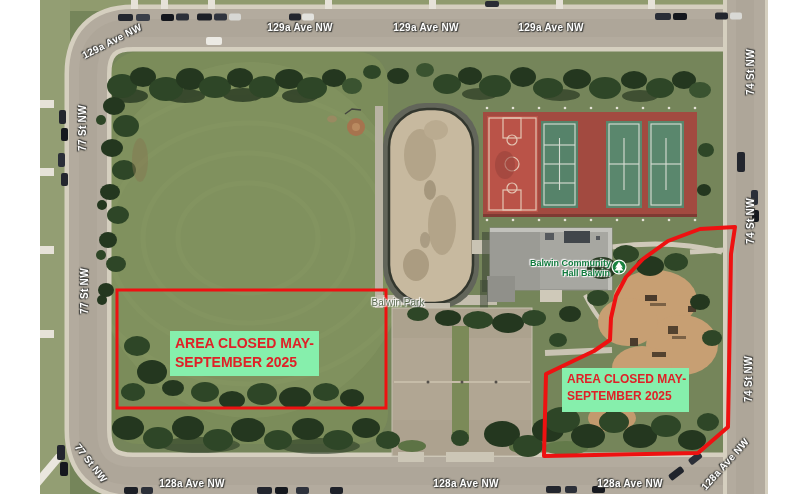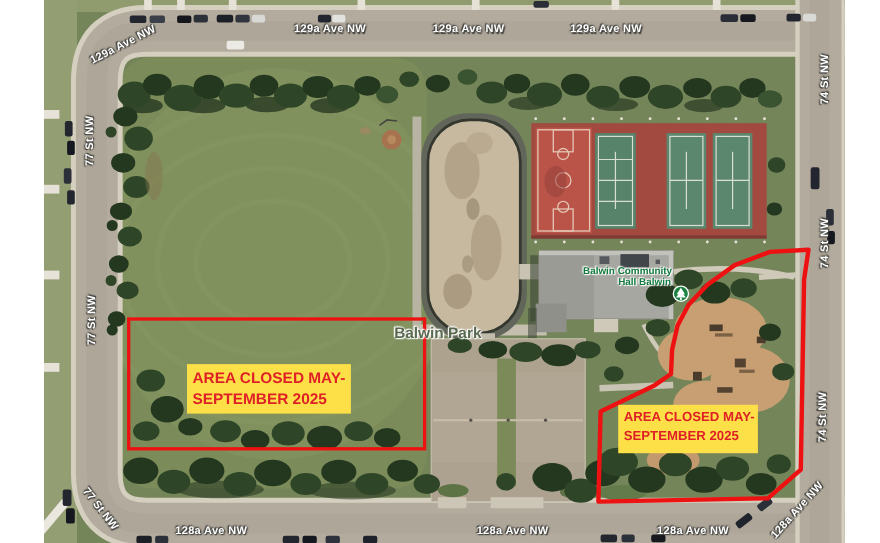--- a/index.html
+++ b/index.html
@@ -12,29 +12,29 @@
   .street{position:absolute;z-index:3;font-size:10px;font-weight:bold;color:#ffffff;
           letter-spacing:.3px;white-space:nowrap;
           text-shadow:0 0 2px #4a4a46,0 0 2px #4a4a46,1px 1px 1px #3d3d3a,-1px -1px 1px #3d3d3a;
           transform:translate(-50%,-50%);}
   .r-m90{transform:translate(-50%,-50%) rotate(-90deg);}
   .r-m27{transform:translate(-50%,-50%) rotate(-27deg);}
   .r-m48{transform:translate(-50%,-50%) rotate(-48deg);}
   .r-p52{transform:translate(-50%,-50%) rotate(52deg);}
 
   
-  .halllabel{position:absolute;z-index:3;left:530px;top:241px;width:80px;text-align:right;
+  .halllabel{position:absolute;z-index:3;left:530px;top:258px;width:80px;text-align:right;
              font-size:9px;line-height:10px;font-weight:bold;color:#117a3e;white-space:nowrap;
              text-shadow:0 0 2px #fff,0 0 2px #fff,1px 1px 1px #fff,-1px -1px 1px #fff;}
   .parklabel{position:absolute;z-index:3;left:384px;top:302px;transform:translate(-50%,-50%);
-             font-size:14px;font-weight:bold;color:#5a6a50;white-space:nowrap;
+             font-size:10px;font-weight:normal;color:#5a6a50;white-space:nowrap;
              text-shadow:0 0 2px #fff,0 0 2px #fff,1px 1px 1px #fff,-1px -1px 1px #fff;padding-left:28px;}
 
   
-  .closurebox{position:absolute;z-index:4;background:#fde047;color:#df2127;font-weight:bold;
+  .closurebox{position:absolute;z-index:4;background:#86efac;color:#df2127;font-weight:bold;
               white-space:nowrap;}
   .closure-west{left:170px;top:331px;width:144px;height:42px;padding:3px 0 0 5px;
                 font-size:14px;line-height:19px;}
   .closure-east{left:562px;top:368px;width:122px;height:41px;padding:3px 0 0 5px;
                 font-size:12px;line-height:17px;}
 </style>
 </head>
 <body>
 
 <div class="stage">

